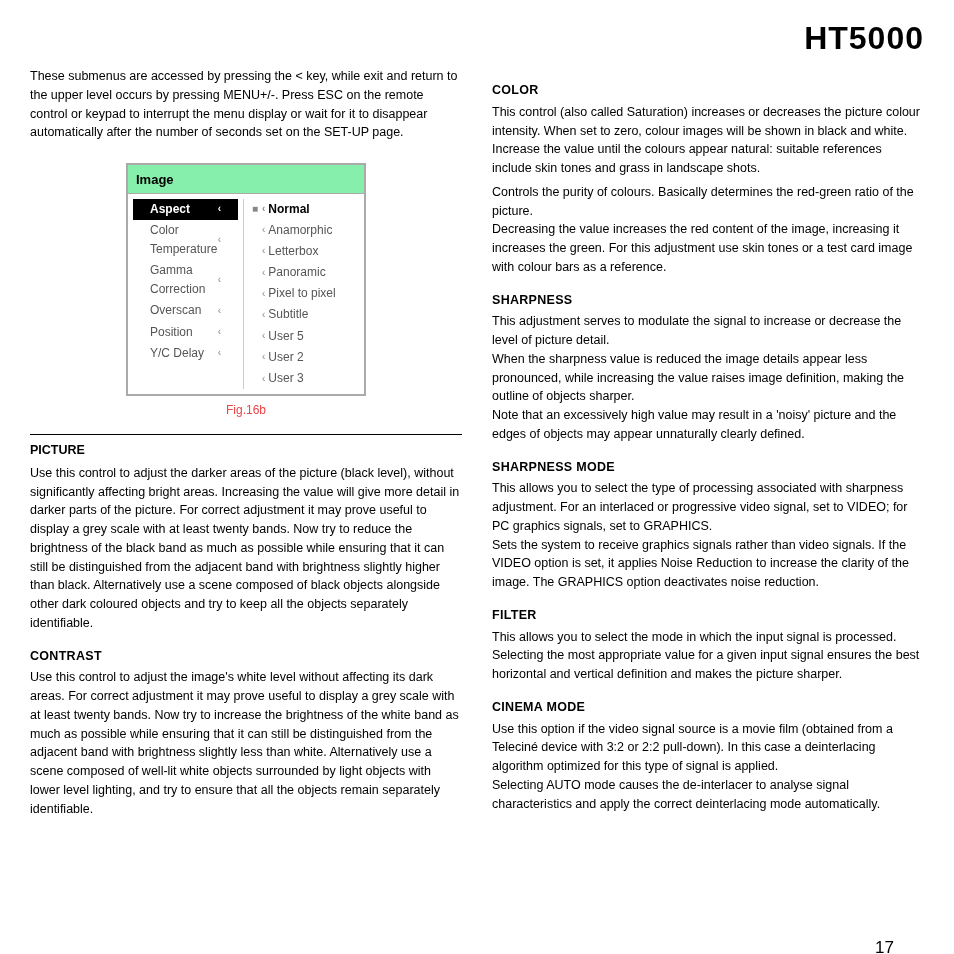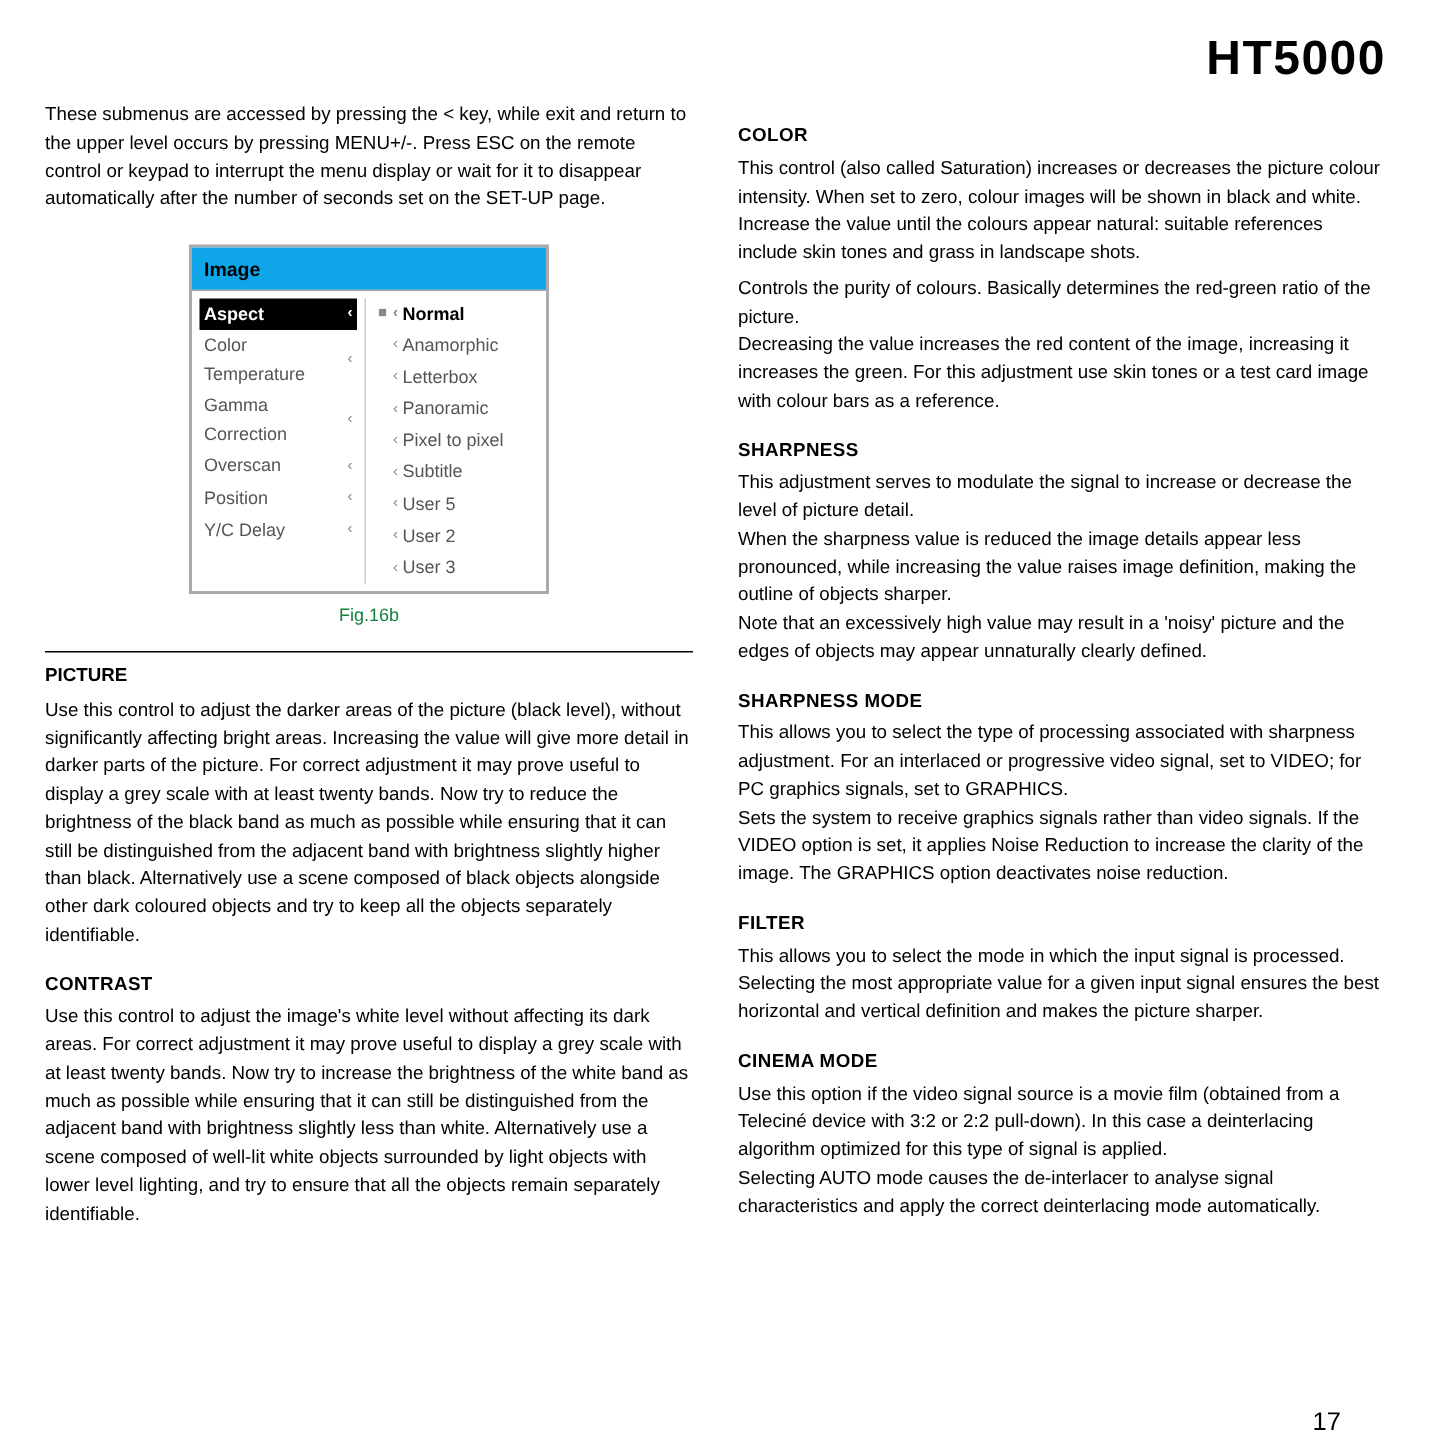--- a/index.html
+++ b/index.html
@@ -36,21 +36,21 @@
     }
     
     .menu-box {
       border: 2px solid #aaa;
       width: 240px;
       margin: 10px auto 5px auto;
       font-size: 12px;
       background: #fff;
     }
     .menu-box-title {
-      background: #0ea5e9;
+      background: #86efac;
       font-weight: bold;
       font-size: 13px;
       padding: 5px 8px 3px 8px;
       border-bottom: 1px solid #aaa;
     }
     .menu-content {
       display: flex;
       padding: 5px 0;
     }
     .menu-left {
@@ -59,21 +59,21 @@
       padding: 0 5px;
     }
     .menu-right {
       flex: 1;
       border-left: 1px solid #ccc;
       padding: 0 5px;
     }
     .menu-item {
       display: flex;
       align-items: center;
-      padding: 1px 3px;
+      padding: 1px 17px;
       font-size: 12px;
       line-height: 1.6;
       color: #555;
     }
     .menu-item.selected {
       background: #000;
       color: #fff;
       font-weight: bold;
     }
     .menu-item .arrow {
@@ -104,21 +104,21 @@
     .menu-right-item .rarrow {
       font-size: 10px;
       color: #888;
       margin-right: 3px;
     }
     .fig-caption {
       text-align: center;
       font-size: 12px;
       margin-top: 5px;
       margin-bottom: 15px;
-      color: #15803d;
+      color: #ef4444;
     }
     
     .section-heading {
       font-weight: bold;
       font-size: 12.5px;
       text-transform: uppercase;
       margin-top: 14px;
       margin-bottom: 3px;
       letter-spacing: 0.3px;
     }

